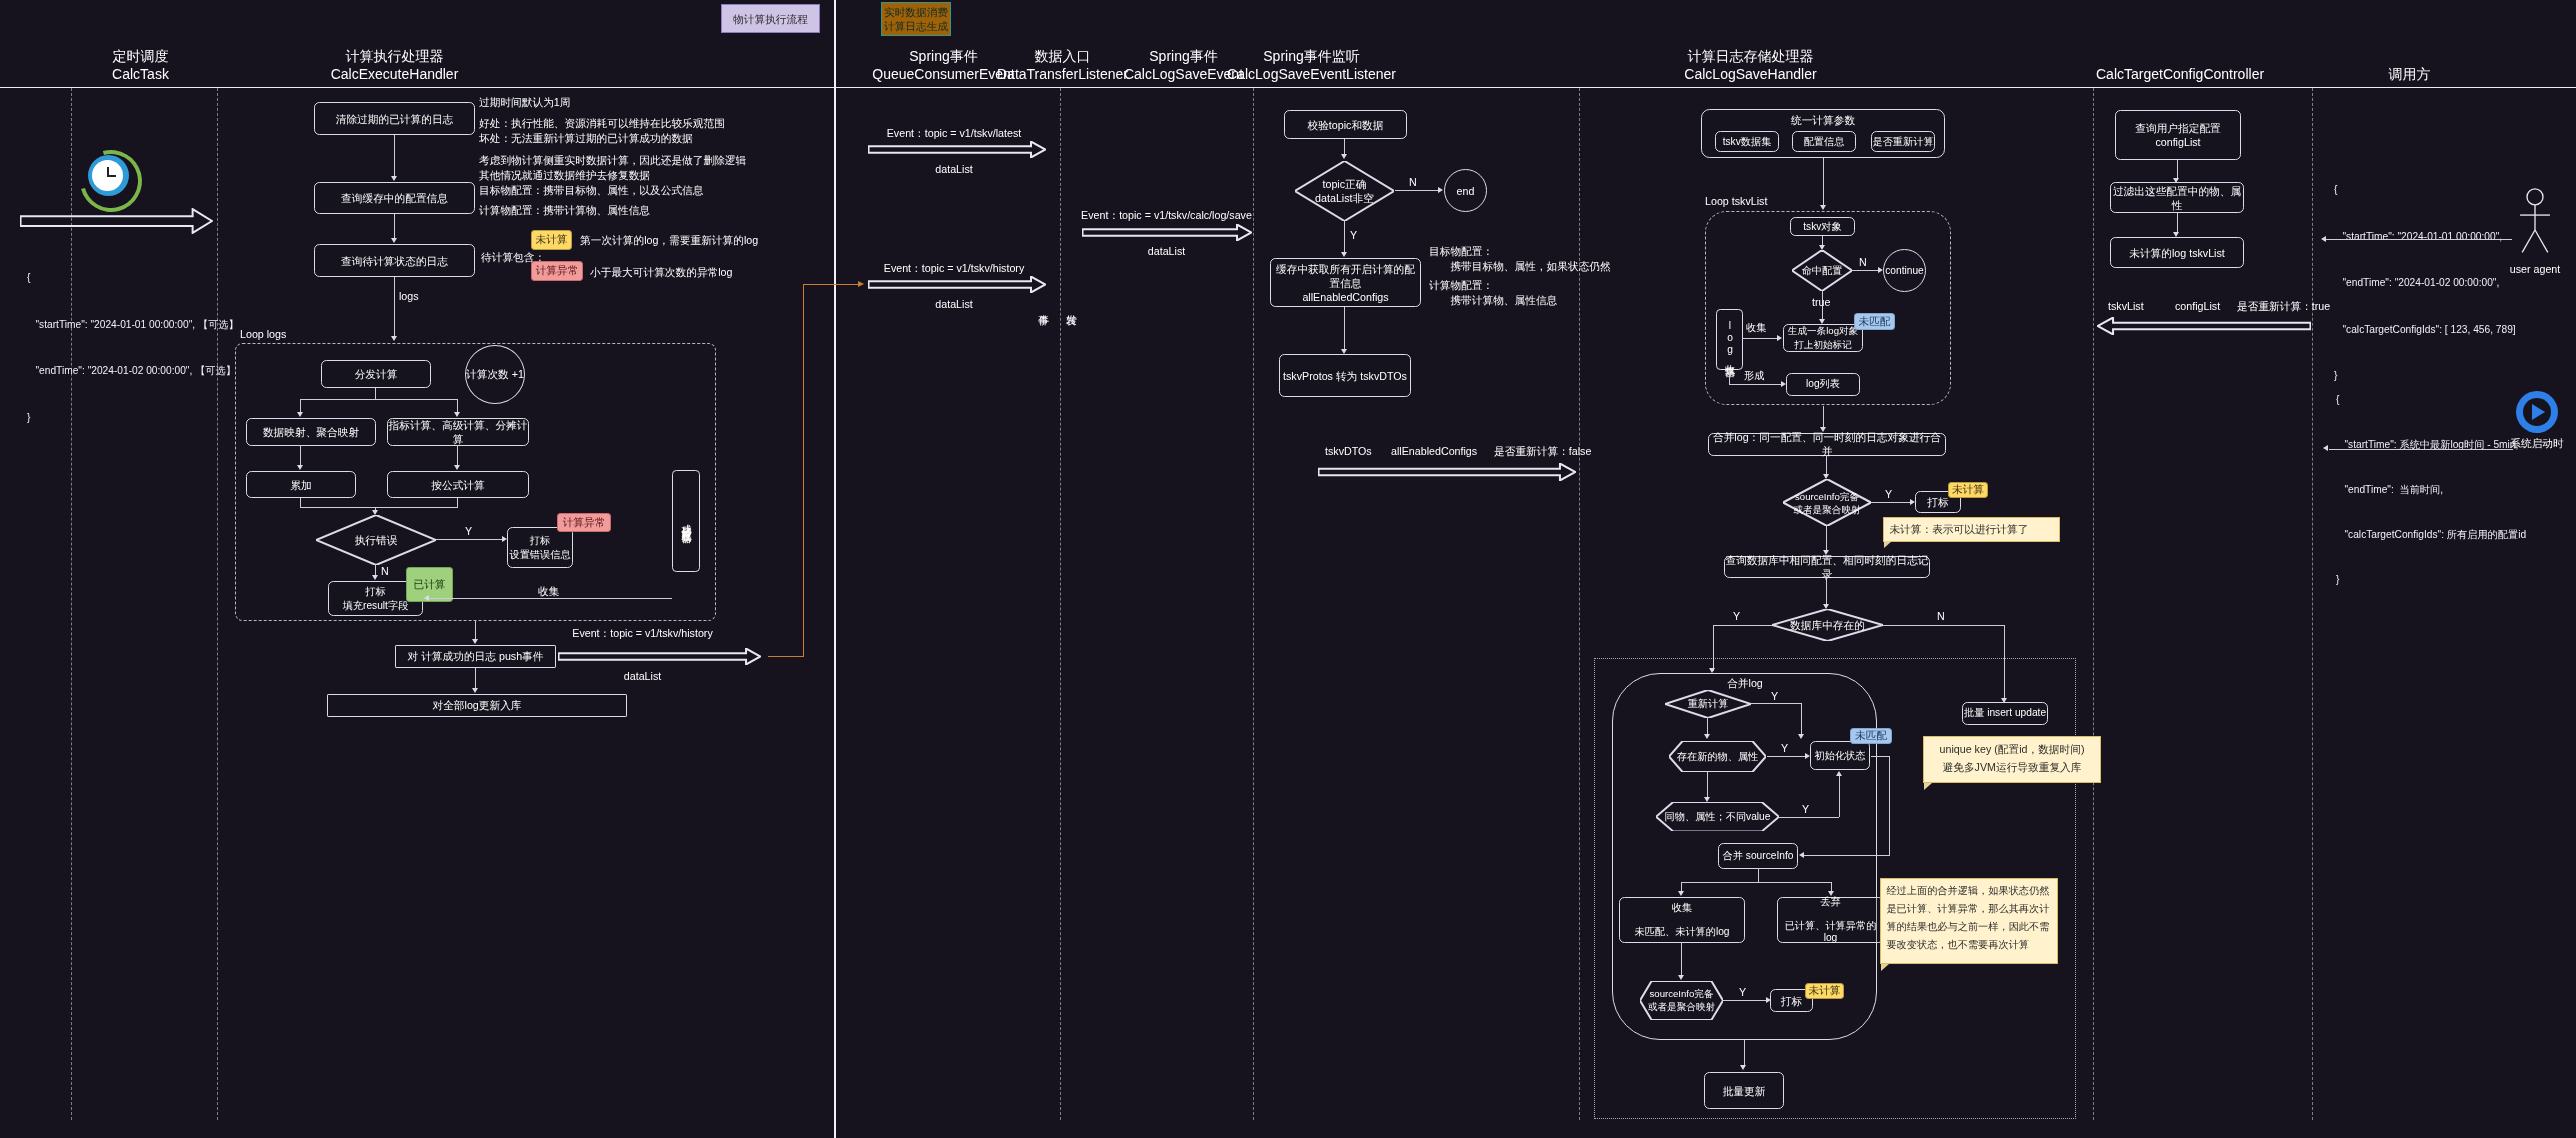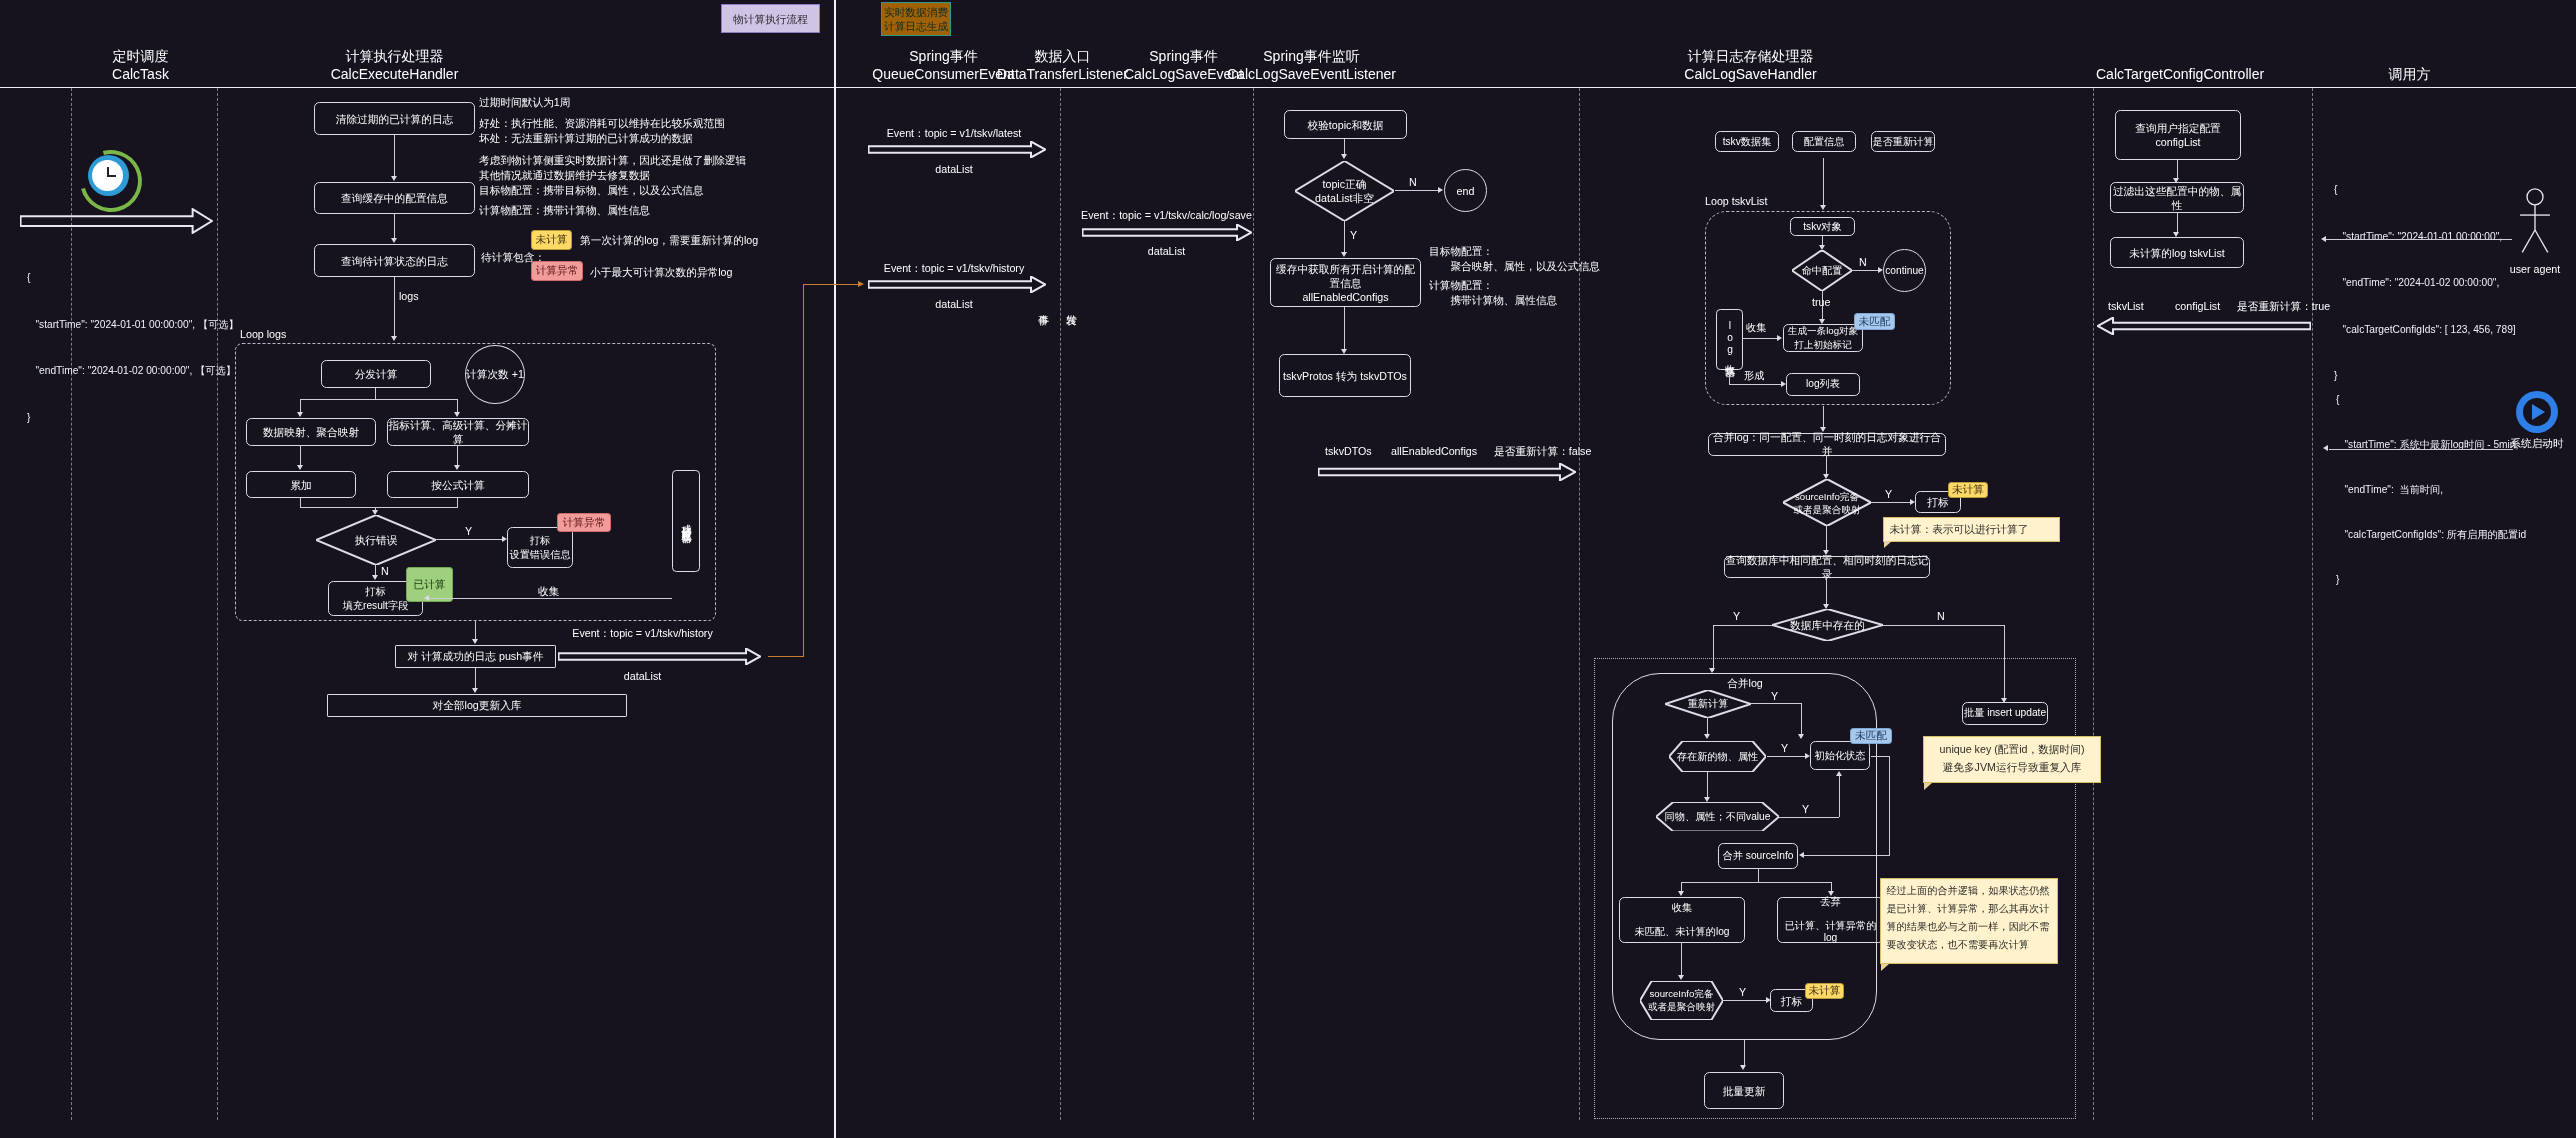--- a/index.html
+++ b/index.html
@@ -233,36 +233,37 @@
   <div class="circle" style="left:1444px;top:169px;width:43px;height:43px;">
       <span>end</span>
     </div>
   <div class="ln" style="left:1344px;top:221px;width:1.1px;height:33px;"></div>
     <div class="ah d" style="left:1341px;top:252px;"></div>
   <div class="lbl" style="left:1350px;top:229px;">Y</div>
   <div class="box" style="left:1270px;top:258px;width:151px;height:49px;"><span>缓存中获取所有开启计算的配置信息
 allEnabledConfigs</span></div>
   <div class="abs" style="left:1429px;top:244px;">
     <div class="nl">目标物配置：</div>
-    <div class="nl" style="padding-left:21.4px;">聚合映射、属性，以及公式信息</div>
+    <div class="nl" style="padding-left:21.4px;">携带目标物、属性，如果状态仍然</div>
     <div class="nl" style="margin-top:4.3px;">计算物配置：</div>
     <div class="nl" style="padding-left:21.4px;">携带计算物、属性信息</div>
   </div>
   <div class="ln" style="left:1344px;top:307px;width:1.1px;height:45px;"></div>
     <div class="ah d" style="left:1341px;top:349px;"></div>
   <div class="box" style="left:1279px;top:354px;width:132px;height:43px;"><span>tskvProtos 转为 tskvDTOs</span></div>
   <div class="lbl" style="left:1325px;top:445px;">tskvDTOs</div>
   <div class="lbl" style="left:1391px;top:445px;">allEnabledConfigs</div>
   <div class="lbl" style="left:1494px;top:445px;">是否重新计算：false</div>
   <div class="shape" style="left:1318px;top:463px;width:258px;height:18px;">
     <svg viewBox="0 0 482 34" preserveAspectRatio="none">
         <path d="M1,11 H452 V1 L481,17 L452,33 V23 H1 Z" fill="none" stroke="#e8e6f0" stroke-width="2" vector-effect="non-scaling-stroke"></path>
       </svg>
   </div>
 
+  <div class="box r16" style="left:1701px;top:109px;width:244px;height:49px;align-items:flex-start;padding-top:3.2px;"><span>统一计算参数</span></div>
   <div class="box" style="left:1715px;top:131px;width:64px;height:21.4px;font-size:10.2px;"><span>tskv数据集</span></div>
   <div class="box" style="left:1792px;top:131px;width:64px;height:21.4px;font-size:10.2px;"><span>配置信息</span></div>
   <div class="box" style="left:1871px;top:131px;width:64px;height:21.4px;font-size:10.2px;"><span>是否重新计算</span></div>
   <div class="ln" style="left:1823px;top:158px;width:1.1px;height:49px;"></div>
     <div class="ah d" style="left:1820px;top:205px;"></div>
   <div class="lbl" style="left:1705px;top:195px;">Loop tskvList</div>
   <div class="loopbox" style="left:1705px;top:211px;width:246px;height:194px;border-radius:21.4px;"></div>
   <div class="box" style="left:1790px;top:217px;width:65px;height:19px;font-size:10.2px;"><span>tskv对象</span></div>
   <div class="ln" style="left:1822px;top:236px;width:1.1px;height:10.7px;"></div>
     <div class="ah d" style="left:1819px;top:245px;"></div>

